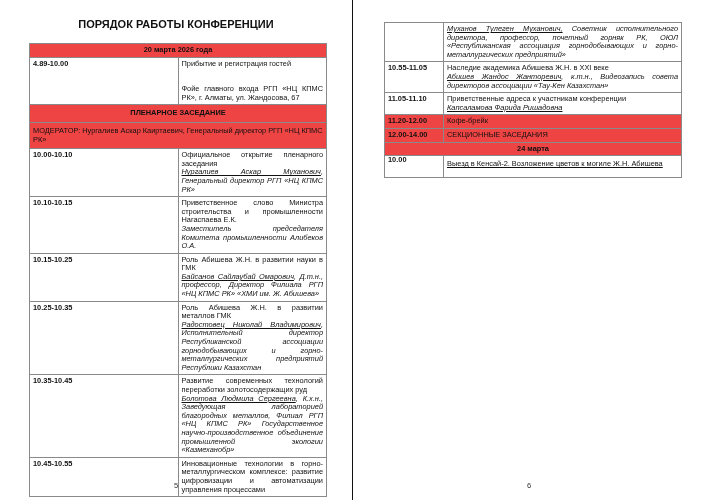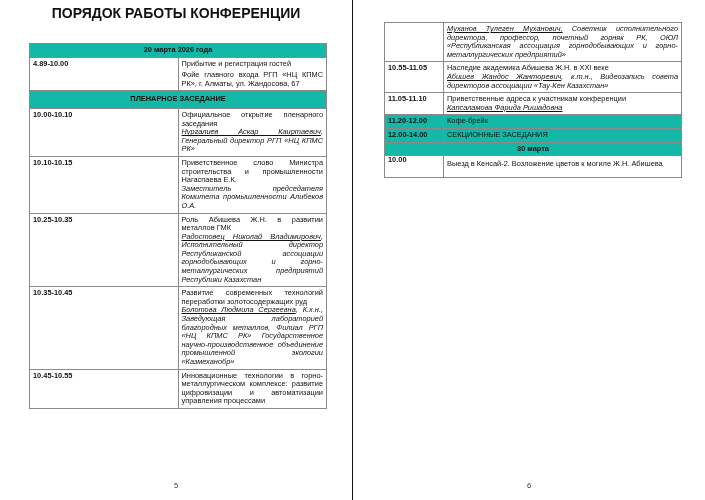--- a/index.html
+++ b/index.html
@@ -4,33 +4,33 @@
 <style>
   html, body { margin:0; padding:0; }
   body {
     width:705px; height:500px; background:#ffffff; position:relative; overflow:hidden;
     font-family:"Liberation Sans", sans-serif; color:#111; font-size:7.4px; line-height:8.6px;
   }
   .page { position:absolute; top:0; height:500px; background:#fff; }
   .page-left { left:0; width:352px; }
   .page-right { left:353px; width:352px; }
   .divider { position:absolute; left:352px; top:0; width:1.5px; height:500px; background:#111; }
-  .doc-title { position:absolute; top:9px; left:0; width:352px; text-align:center; font-weight:bold; font-size:14px; }
+  .doc-title { position:absolute; top:20px; left:0; width:352px; text-align:center; font-weight:bold; font-size:11px; }
   table.sched { position:absolute; border-collapse:collapse; table-layout:fixed; }
   .page-left table.sched { left:29px; top:43px; width:298px; }
   .page-right table.sched { left:31px; top:22px; width:298px; }
   table.sched td { border:1px solid #8a8a8a; padding:2px 3px; vertical-align:top; }
   td.time { width:52px; font-weight:bold; }
-  td.shade, tr.shade td { background:#14b8a6; }
+  td.shade, tr.shade td { background:#ef4444; }
   td.center { text-align:center; font-weight:bold; }
   td.content { text-align:justify; }
   .b { font-weight:normal; }
   .i { font-style:italic; }
   .u { text-decoration:underline; }
-  .p2 { margin-top:3px; }
+  .p2 { margin-top:17px; }
   .page-num { position:absolute; top:482px; width:352px; text-align:center; font-size:7.6px; color:#333; }
 </style>
 </head>
 <body>
 
 <div class="page page-left">
   <div class="doc-title">ПОРЯДОК РАБОТЫ КОНФЕРЕНЦИИ</div>
 
   <table class="sched">
     <tbody>
@@ -41,31 +41,45 @@
       <td class="time">4.89-10.00</td>
       <td class="content">
         <div>Прибытие и регистрация гостей</div>
         <div class="p2">Фойе главного входа РГП «НЦ КПМС РК», г. Алматы, ул. Жандосова, 67</div>
       </td>
     </tr>
     <tr>
       <td colspan="2" class="shade center" style="padding:4px 13px;">ПЛЕНАРНОЕ ЗАСЕДАНИЕ</td>
     </tr>
     <tr>
+      <td colspan="2" class="shade" style="padding:4px 3px;">
+        <span class="b">МОДЕРАТОР:</span>
+        <span class="b">Нургалиев Аскар Каиртаевич,</span>
+        <span>Генеральный директор РГП «НЦ КПМС РК»</span>
+      </td>
+    </tr>
+    <tr>
       <td class="time">10.00-10.10</td>
       <td class="content">
         <div class="b">Официальное открытие пленарного заседания</div>
-        <div class="i"><span class="u">Нургалиев Аскар Каиртаевич</span><span>, Генеральный директор РГП «НЦ КПМС РК»</span></div>
+        <div class="i"><span class="u">Нургалиев Аскар Муханович</span><span>, Генеральный директор РГП «НЦ КПМС РК»</span></div>
       </td>
     </tr>
     <tr>
       <td class="time">10.10-10.15</td>
       <td class="content">
         <div class="b">Приветственное слово Министра строительства и промышленности Нагаспаева Е.К.</div>
         <div class="i">Заместитель председателя Комитета промышленности Алибеков О.А.</div>
+      </td>
+    </tr>
+    <tr>
+      <td class="time">10.15-10.25</td>
+      <td class="content">
+        <div class="b">Роль Абишева Ж.Н. в развитии науки в ГМК</div>
+        <div class="i"><span class="u">Байсанов Сайлаубай Омарович</span><span>, Д.т.н., профессор, Директор Филиала РГП «НЦ КПМС РК» «ХМИ им. Ж. Абишева»</span></div>
       </td>
     </tr>
     <tr>
       <td class="time">10.25-10.35</td>
       <td class="content">
         <div class="b">Роль Абишева Ж.Н. в развитии металлов ГМК</div>
         <div class="i"><span class="u">Радостовец Николай Владимирович</span><span>, Исполнительный директор Республиканской ассоциации горнодобывающих и горно-металлургических предприятий Республики Казахстан</span></div>
       </td>
     </tr>
     <tr>
@@ -114,23 +128,23 @@
     </tr>
     <tr class="shade">
       <td class="time">11.20-12.00</td>
       <td class="b">Кофе-брейк</td>
     </tr>
     <tr class="shade">
       <td class="time">12.00-14.00</td>
       <td class="b">СЕКЦИОННЫЕ ЗАСЕДАНИЯ</td>
     </tr>
     <tr>
-      <td colspan="2" class="shade center">30 марта</td>
+      <td colspan="2" class="shade center">24 марта</td>
     </tr>
     <tr>
       <td class="time" style="padding-top:0;">10.00</td>
-      <td class="content" style="padding-top:4px; padding-bottom:8px;">Выезд в Кенсай-2. Возложение цветов к могиле Ж.Н. Абишева</td>
+      <td class="content" style="padding-top:4px; padding-bottom:8px;text-decoration:underline;">Выезд в Кенсай-2. Возложение цветов к могиле Ж.Н. Абишева</td>
     </tr>
   </tbody>
     </table>
 
   <div class="page-num">6</div>
 </div>
 
 </body></html>

